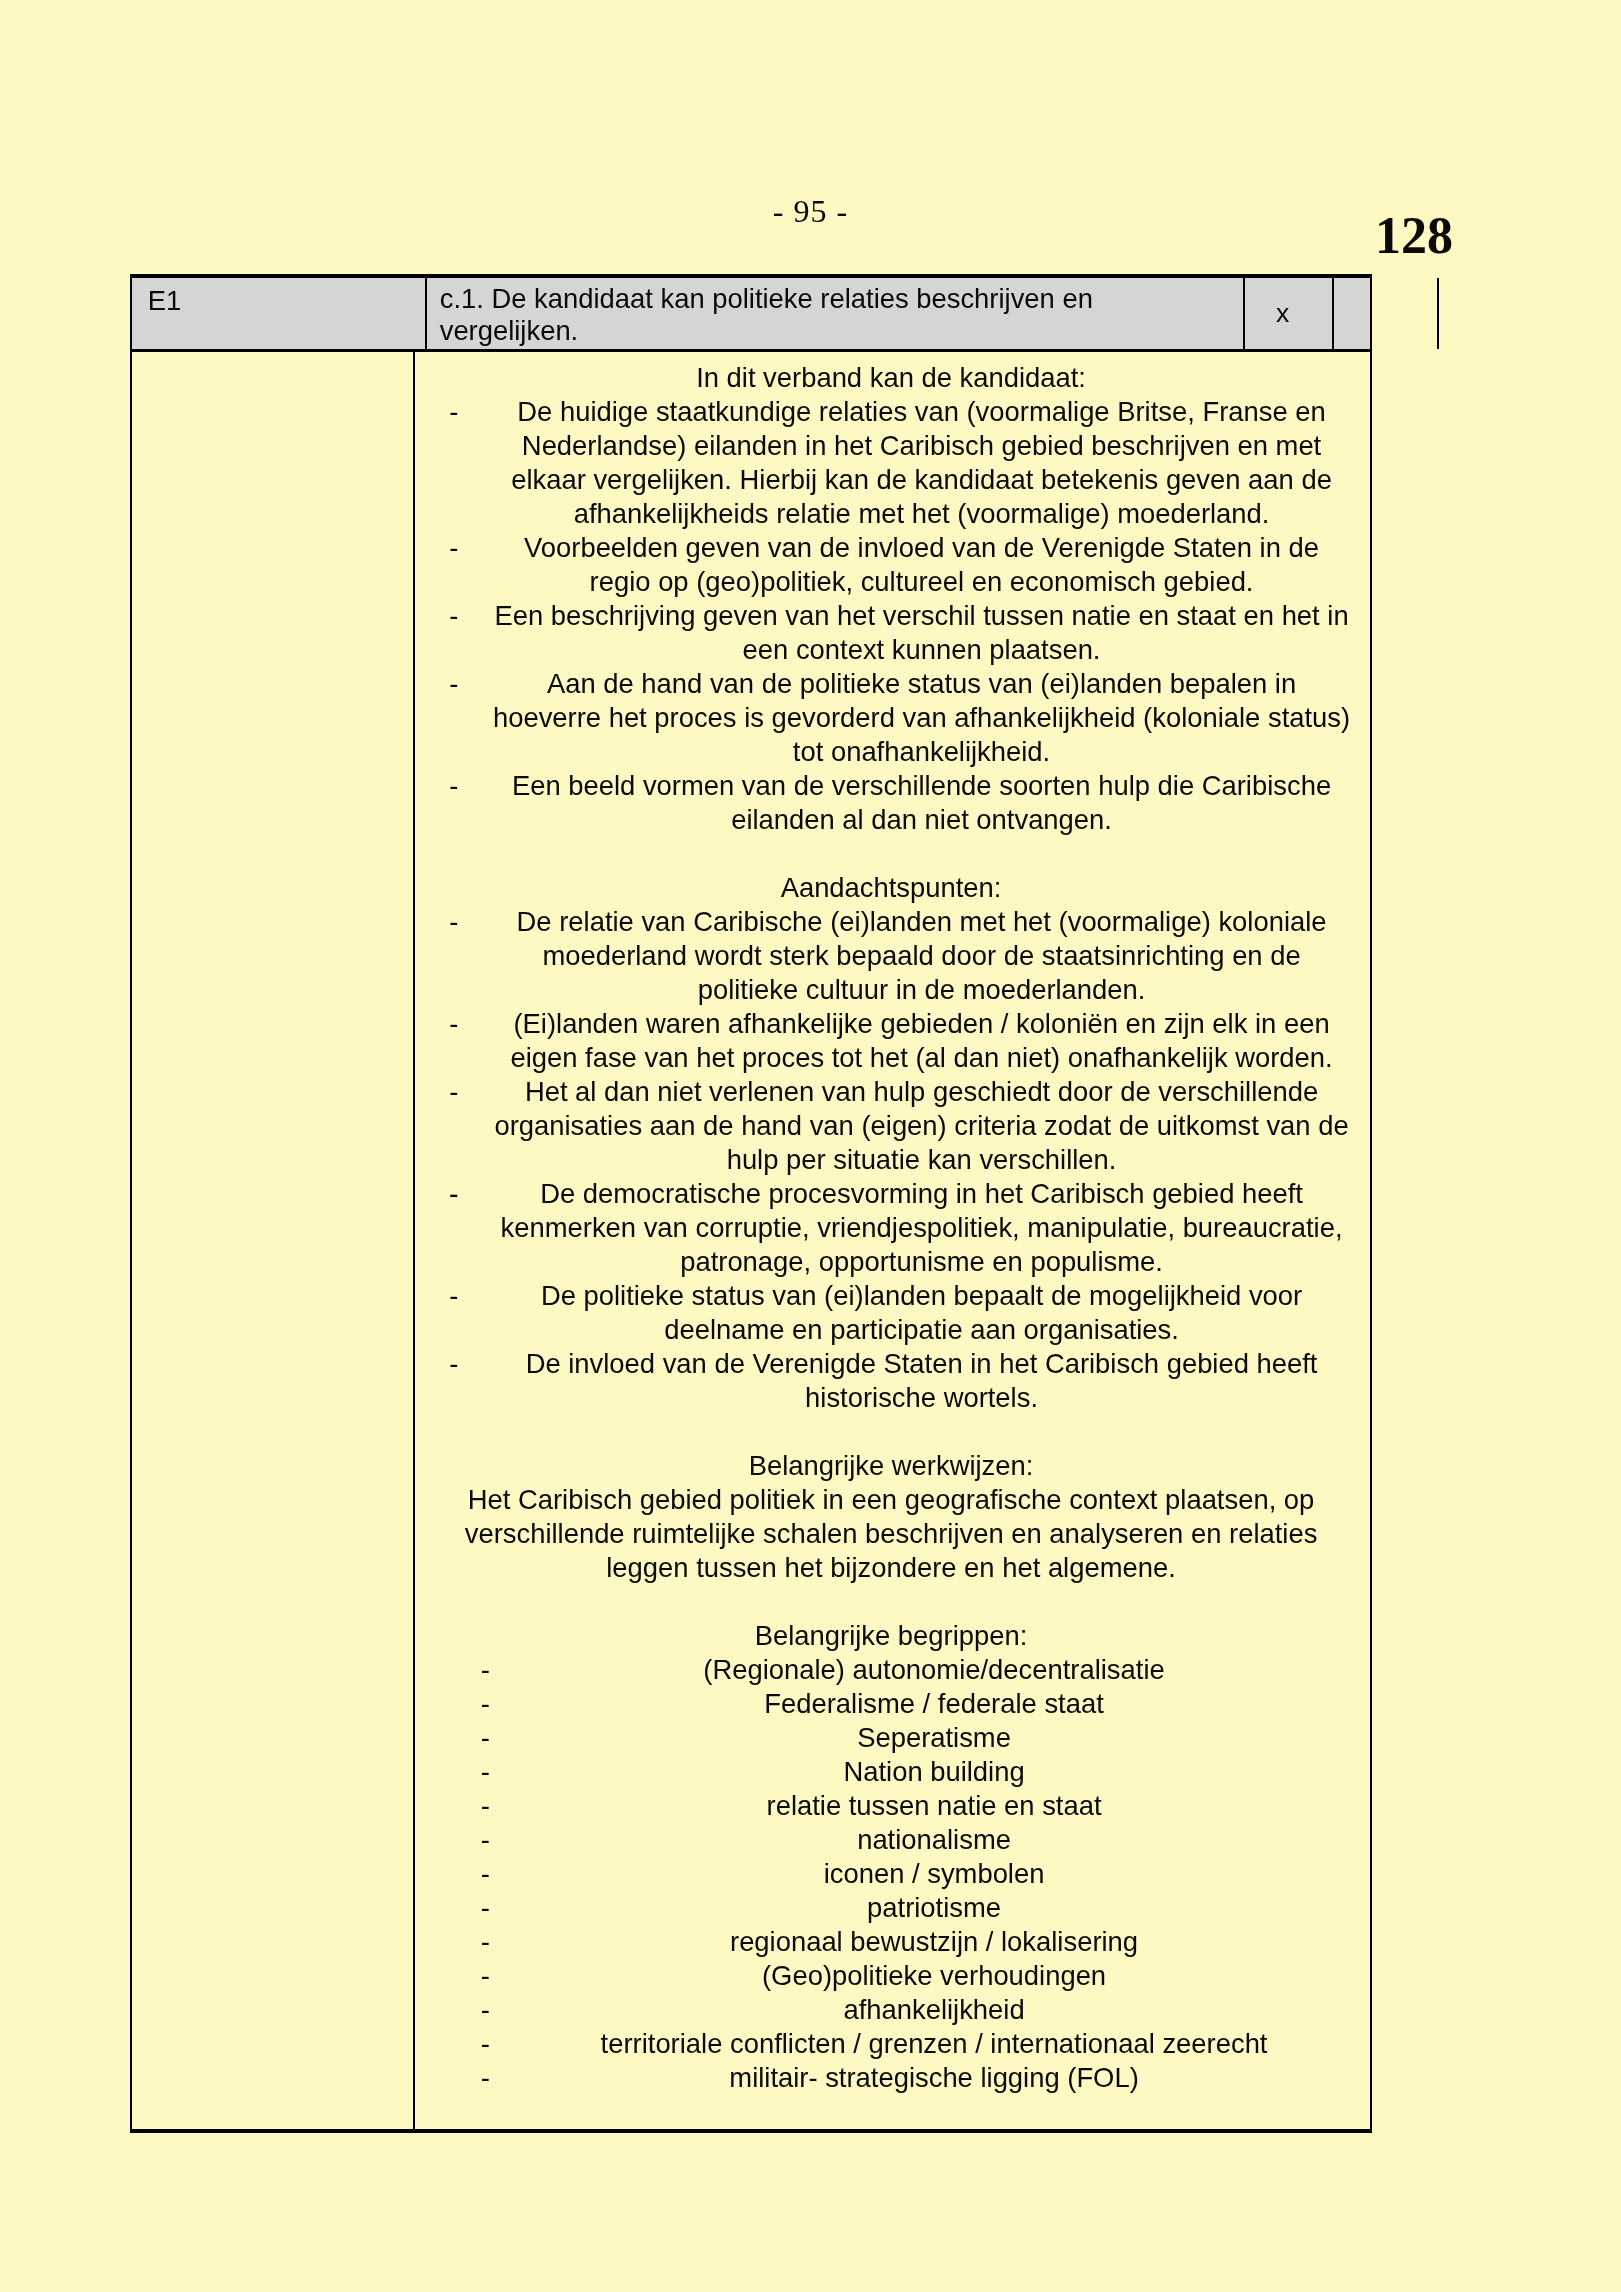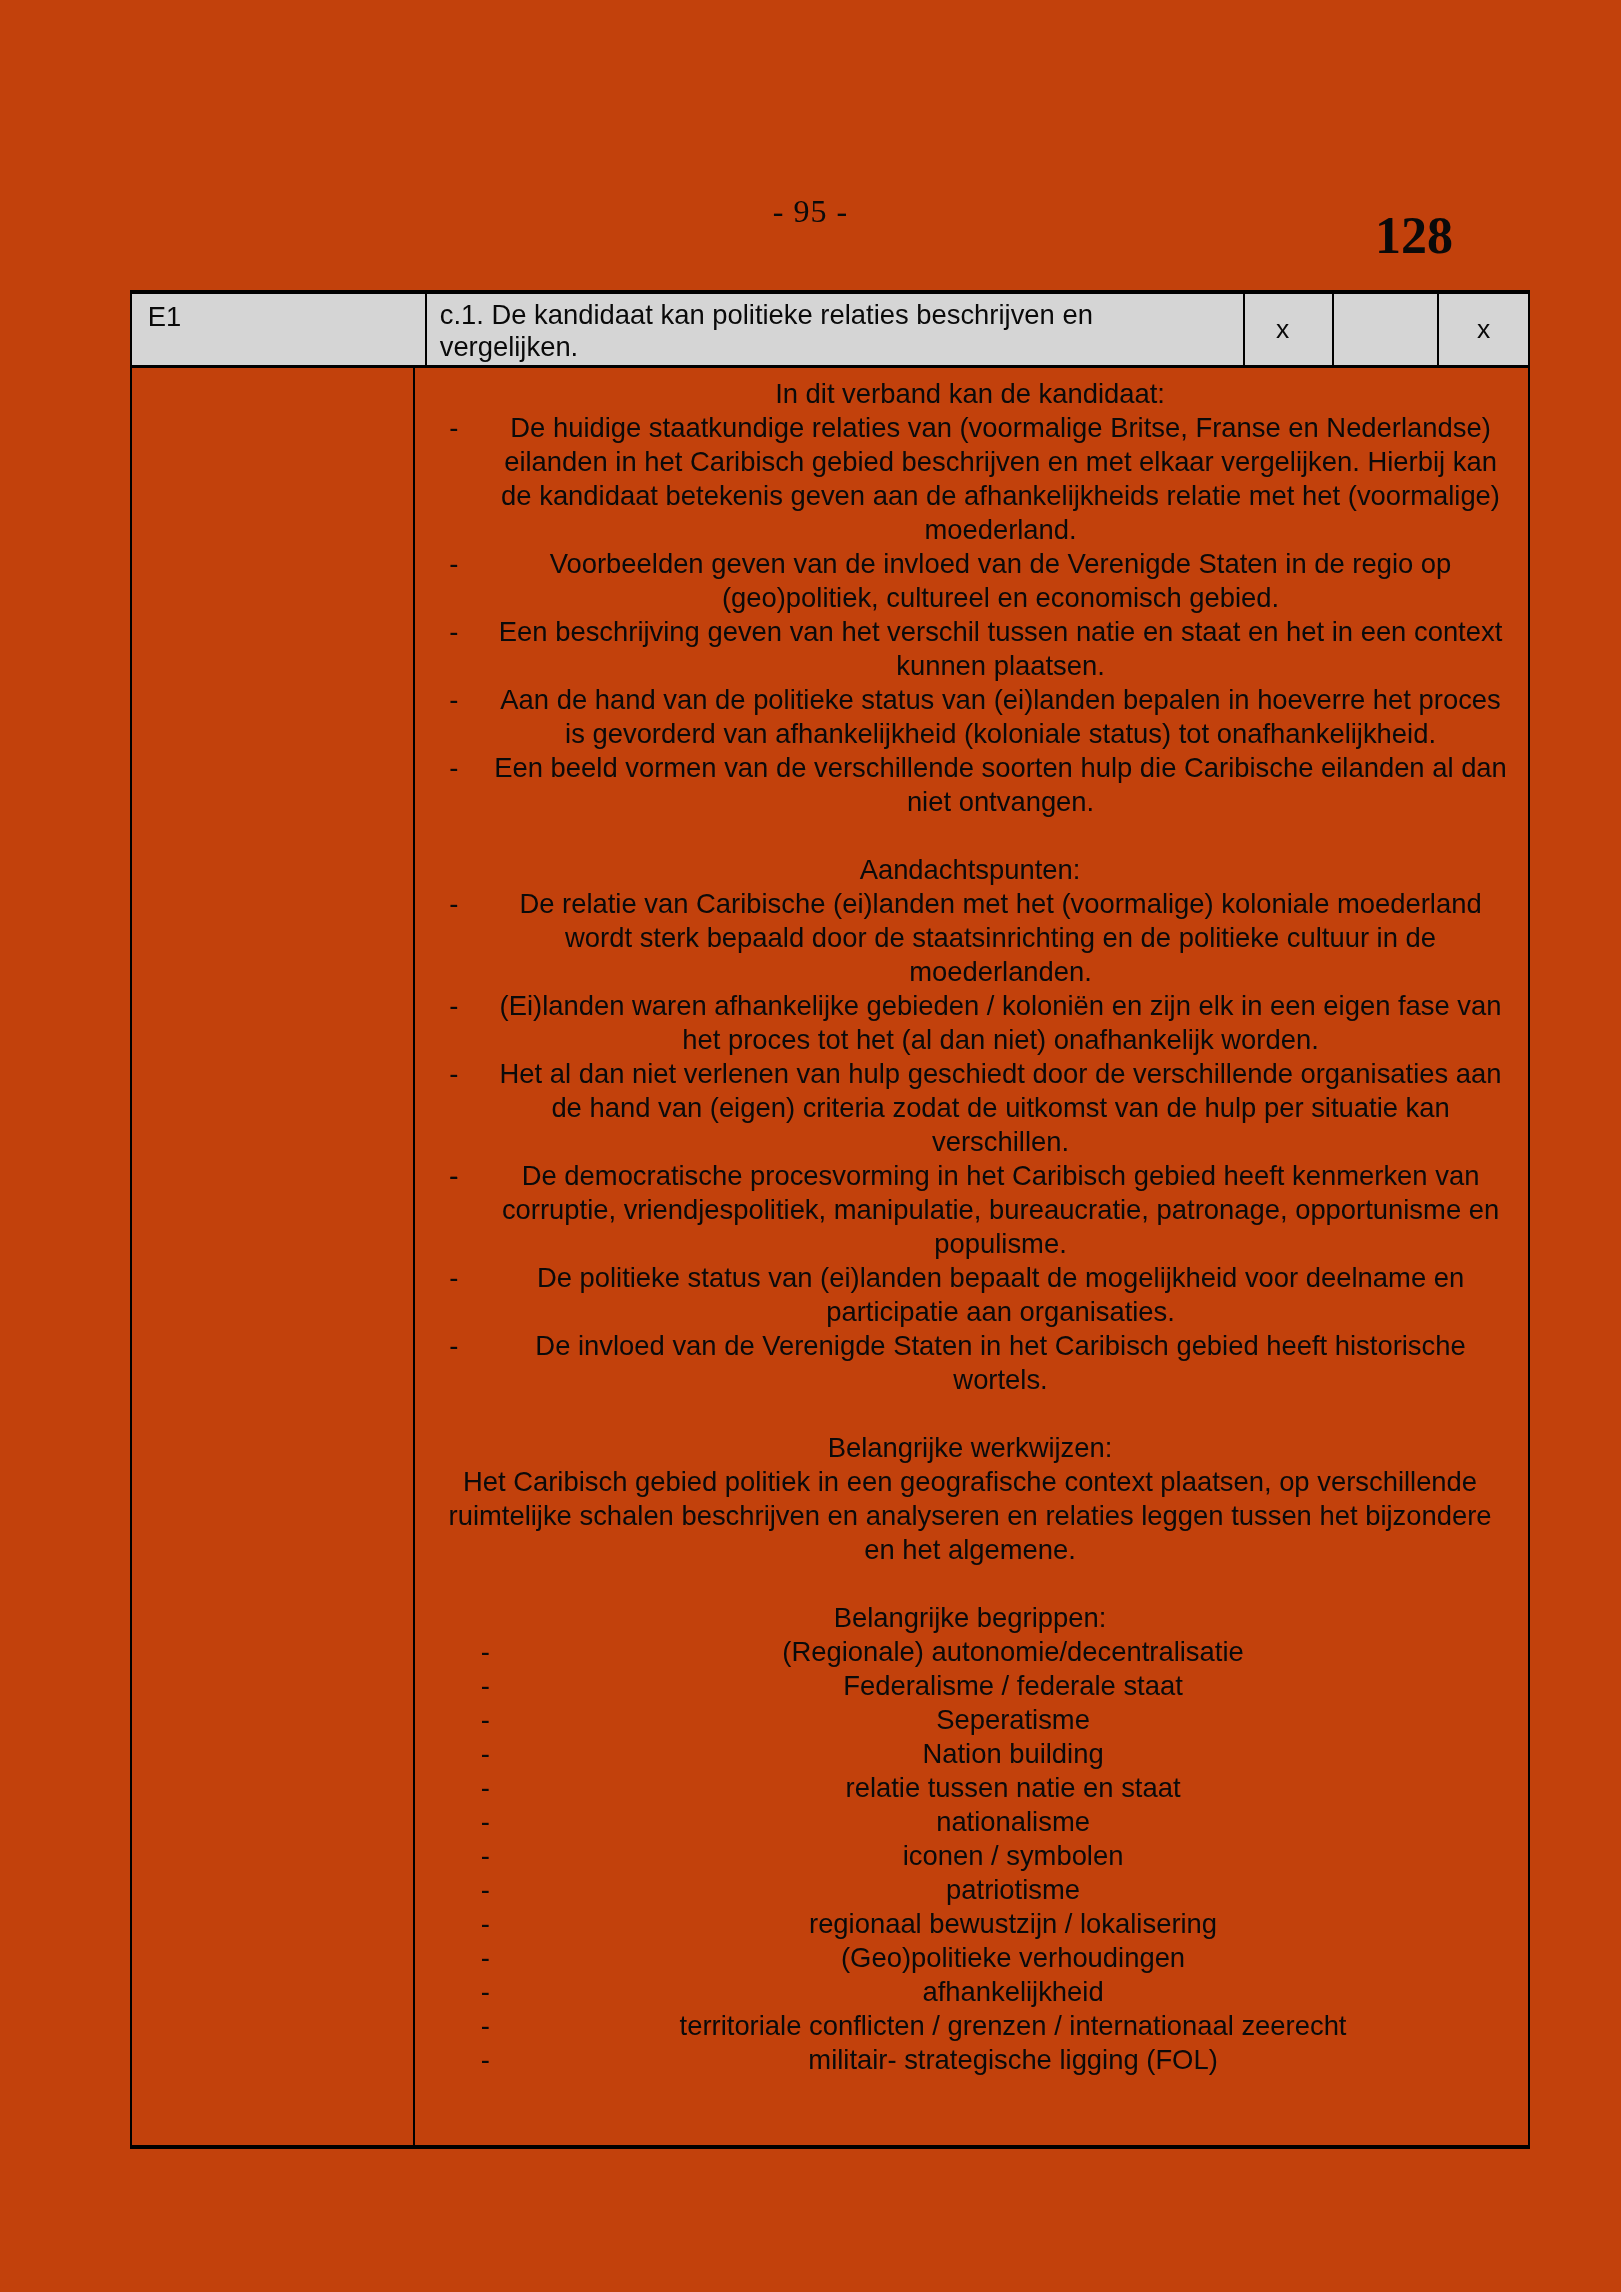--- a/index.html
+++ b/index.html
@@ -1,20 +1,20 @@
 <!DOCTYPE html>
 <html><head>
 <meta charset="utf-8">
 <style>
   html, body { margin: 0; padding: 0; background: #888; }
   .page {
     position: relative;
     width: 1621px;
     height: 2293px;
-    background: #c2410c;
+    background: #fef9c3;
     font-family: "Liberation Sans", sans-serif;
     color: #0a0a0a;
     overflow: hidden;
   }
   .page-num {
     position: absolute;
     top: 193px; left: 0; right: 0;
     text-align: center;
     font-family: "Liberation Serif", serif;
     font-size: 32px;
@@ -23,22 +23,22 @@
   .stamp {
     position: absolute;
     top: 188px; left: 1375px;
     font-family: "Liberation Serif", serif;
     font-size: 52px;
     font-weight: bold;
     margin-top: 18px;
   }
   .doc-table {
     position: absolute;
-    left: 130px; top: 290px;
-    width: 1400px;
+    left: 130px; top: 274px;
+    width: 1242px;
     box-sizing: border-box;
     border: 2.9px solid #000;
     border-top-width: 4.9px;
     border-bottom-width: 4.9px;
   }
   .header-row {
     display: grid;
     grid-template-columns: 281px 818px 89px 105px auto;
     background: #d5d5d5;
     height: 74px;

